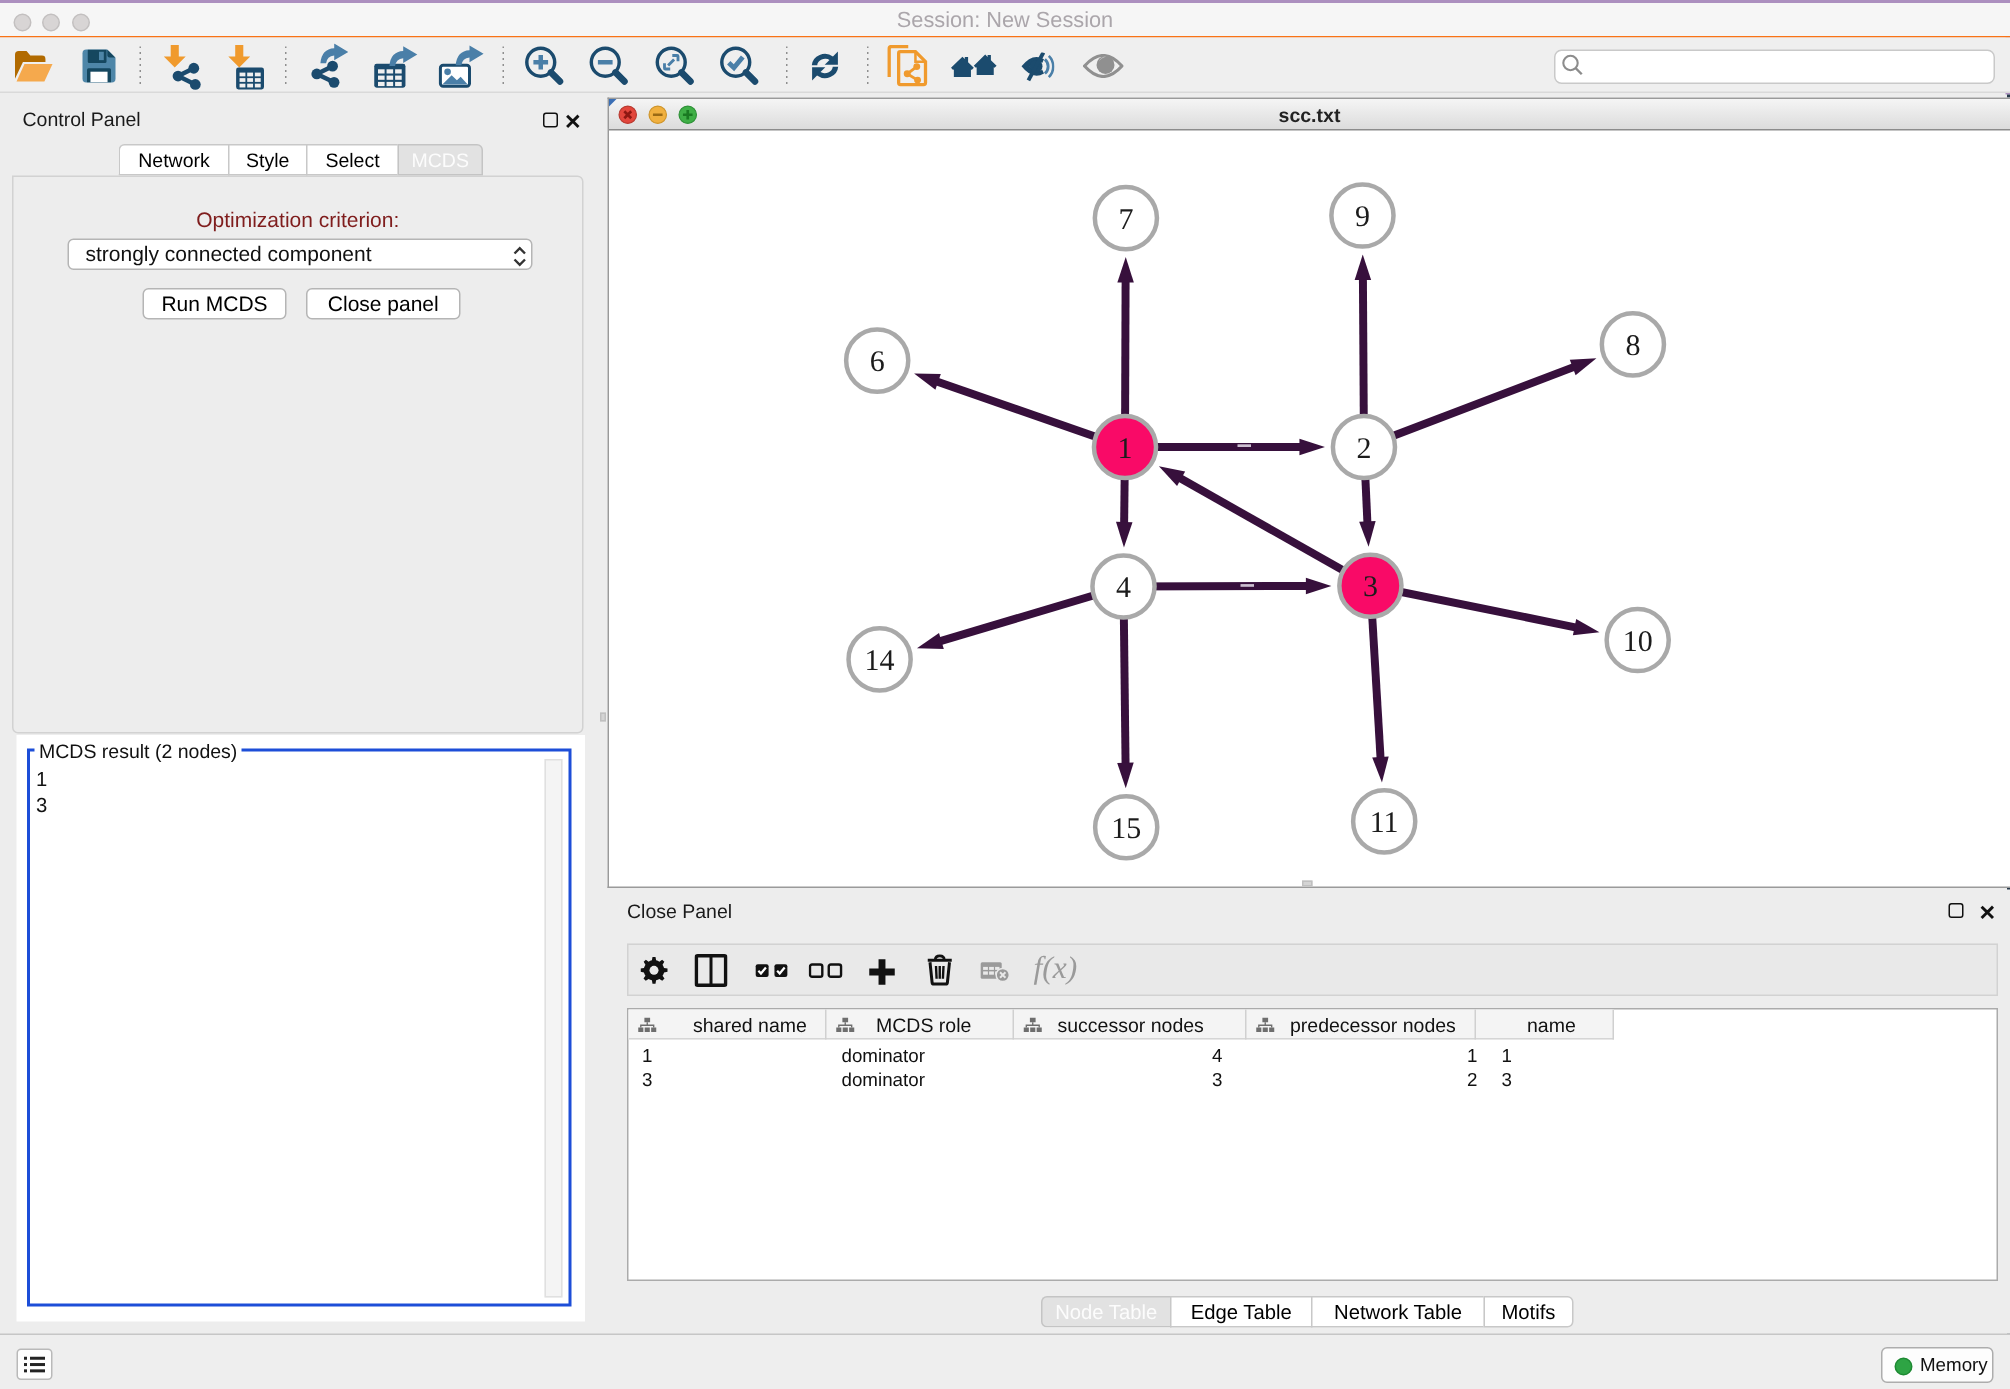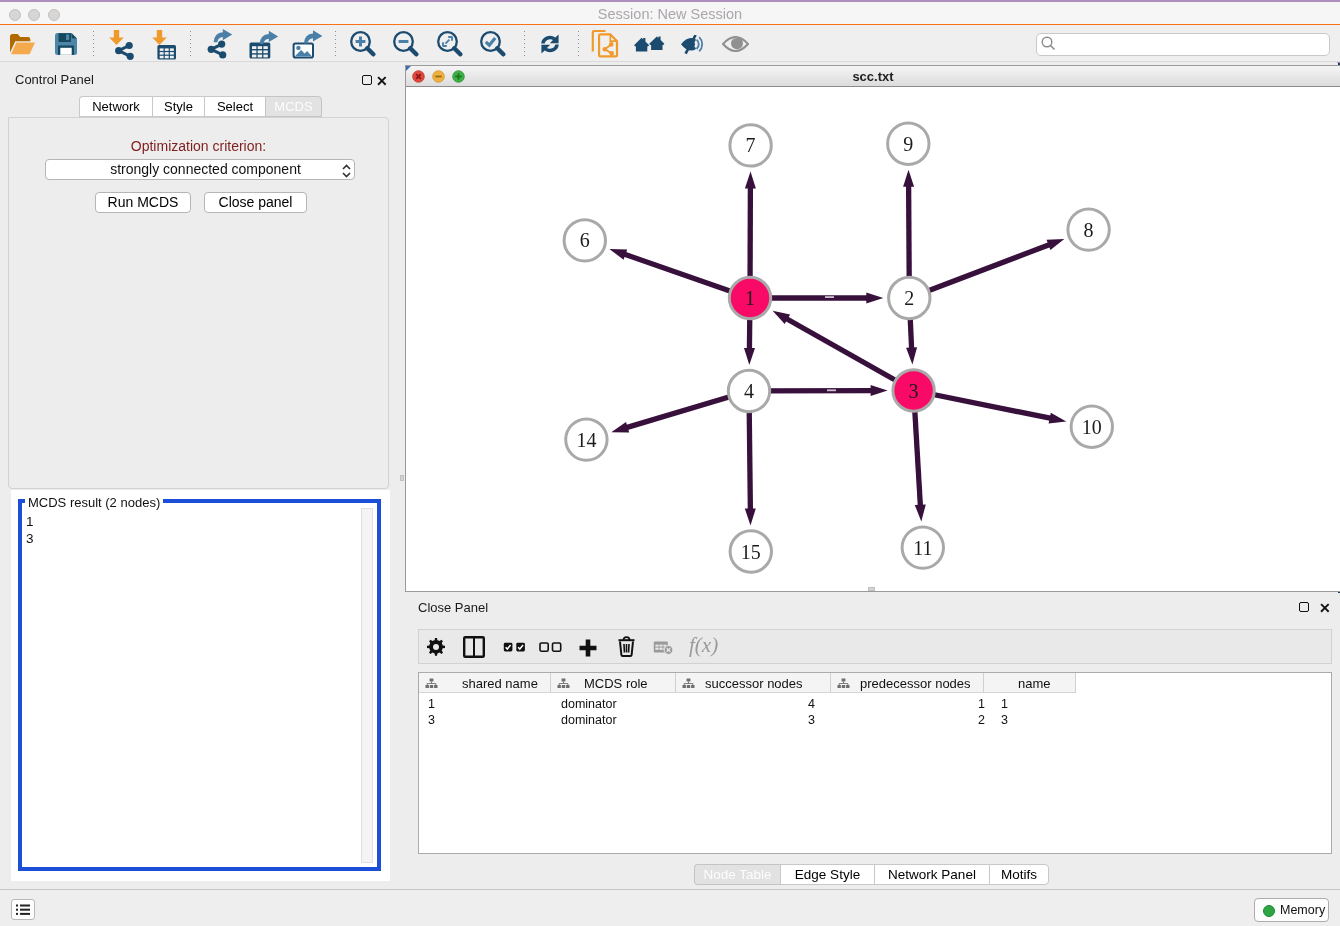--- a/index.html
+++ b/index.html
@@ -33,26 +33,26 @@
   border:1px solid #C8C8C8; border-right:none; color:#000; text-align:center; }
 .tab:first-child { border-top-left-radius:4px; }
 .tab.last { border-right:1px solid #C8C8C8; border-top-right-radius:4px; }
 .tab.sel { background:#E2E2E2; color:#FCFCFC; border-color:#C4C4C4; }
 #cp-pane { position:absolute; left:8px; top:55px; width:381px; height:372px;
   background:#EDEDED; border:1px solid #D2D2D2; border-radius:0 4px 4px 4px; }
 #opt-label { position:absolute; left:0; top:20px; width:100%; text-align:center;
   font-size:14px; color:#7f1d1d; }
 #combo { position:absolute; left:36px; top:41px; width:310px; height:21px; background:#fff;
   border:1px solid #B5B5B5; border-radius:4px; font-size:14px; color:#111;
-  line-height:19px; padding-left:11px;text-align:center; }
+  line-height:19px; padding-left:11px; }
 .btn { position:absolute; top:74px; height:21px; background:#fff; border:1px solid #B5B5B5;
   border-radius:4px; font-size:14px; color:#000; text-align:center; line-height:19px; }
 #cp-white { position:absolute; left:11px; top:428px; width:379px; height:391px; background:#fff; }
 #fieldset { position:absolute; left:7px; top:9px; right:9px; bottom:10px;
-  border:4px solid #1d4ed8; }
+  border:2px solid #1d4ed8; }
 #fs-legend { position:absolute; left:3px; top:-8px; background:#fff; padding:0 3px;
   font-size:13px; color:#111; }
 #fs-text { position:absolute; left:4px; top:11px; font-size:13.5px; color:#111; line-height:16.5px; }
 #fs-scroll { position:absolute; top:5px; right:4px; width:12px; bottom:4px;
   background:#F4F4F4; border:1px solid #E0E0E0; }
 
 
 #net { left:405px; top:65px; width:935px; height:527px; background:#fff;
   border:1px solid #9A9A9A; border-right:none; }
 #net-tb { position:absolute; left:0; top:0; width:100%; height:21px;
@@ -470,22 +470,22 @@
       <div class="cell" style="left:550px; top:24px; width:16px; text-align:right;">1</div>
       <div class="cell" style="left:582px; top:24px;">1</div>
       <div class="cell" style="left:9px; top:40px;">3</div>
       <div class="cell" style="left:142px; top:40px;">dominator</div>
       <div class="cell" style="left:380px; top:40px; width:16px; text-align:right;">3</div>
       <div class="cell" style="left:550px; top:40px; width:16px; text-align:right;">2</div>
       <div class="cell" style="left:582px; top:40px;">3</div>
     </div>
     <div id="tp-tabs">
       <div class="tab sel first" style="width:86px">Node Table</div>
-        <div class="tab" style="width:94px">Edge Style</div>
-        <div class="tab" style="width:115px">Network Panel</div>
+        <div class="tab" style="width:94px">Edge Table</div>
+        <div class="tab" style="width:115px">Network Table</div>
         <div class="tab last" style="width:60px">Motifs</div>
     </div>
   </div>
 
   <div class="abs" style="left:400px; top:475px; width:4px; height:6px; background:#D4D4D4; border:1px solid #C0C0C0;"></div>
   <div class="abs" style="left:868px; top:587px; width:7px; height:4px; background:#D4D4D4; border:1px solid #C0C0C0;"></div>
   <div id="status" class="abs">
     <div id="mini-btn">
         <svg style="position:absolute;left:4px;top:4px" width="14" height="12" viewBox="0 0 14 12">
    <g fill="#222">

